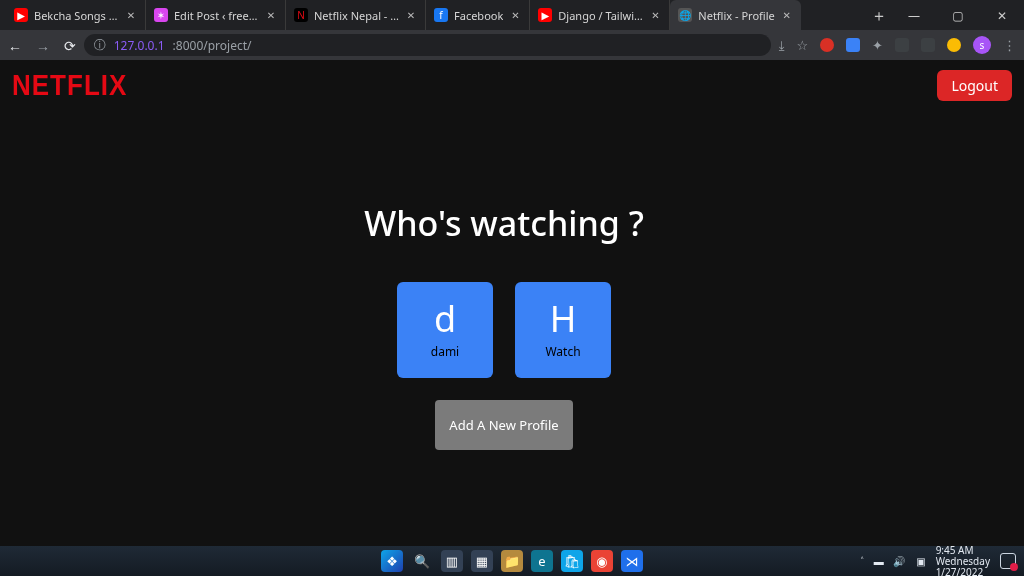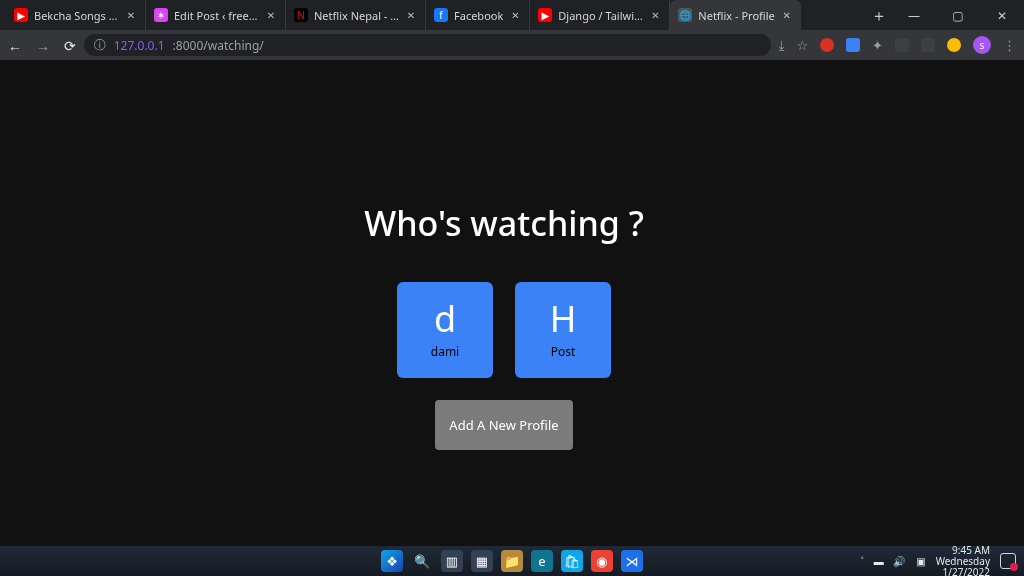--- a/index.html
+++ b/index.html
@@ -46,21 +46,21 @@
   .win-logo{ background:linear-gradient(135deg,#0ea5e9,#1e40af);}
   .explorer{ background:#b58a3e;}
   .edge{ background:#0e7490;}
   .store{ background:#0ea5e9;}
   .chrome{ background:#ea4335;}
   .vscode{ background:#1f6feb;}
   .widgets{ background:#334155;}
   .search{ color:#cbd5e1;}
   .taskv{ background:#334155;}
   .tray{ display:flex; align-items:center; gap:10px; color:#e2e8f0; font-size:10px;}
-  .tray .clock{ text-align:right; line-height:1.1;}
+  .tray .clock{ line-height:1.1;}
   .notif{width:16px; height:16px; border:1px solid #cbd5e1; border-radius:3px; position:relative;}
   .notif::after{content:""; position:absolute; right:-3px; bottom:-3px; width:8px; height:8px; background:#e11d48; border-radius:50%; font-size:6px;}
 </style>
 </head>
 <body>
 
 <div class="titlebar">
   <div class="tabs" id="tabs">
       <div class="tab">
         <span class="favicon" style="background: rgb(255, 0, 0); color: rgb(255, 255, 255); border-radius: 3px;">▶</span>
@@ -103,47 +103,51 @@
 
 <div class="toolbar">
   <div class="nav-icons">
     <span class="enabled">←</span>
     <span>→</span>
     <span class="enabled">⟳</span>
   </div>
   <div class="addr">
     <span>ⓘ</span>
     <span class="url">127.0.0.1</span>
-      <span>:8000/watching/</span>
+      <span>:8000/project/</span>
   </div>
   <div class="right-icons">
     <span>⤓</span>
     <span>☆</span>
     <span class="ext-red"></span>
     <span class="ext-blue"></span>
     <span>✦</span>
     <span class="ext-dark"></span>
     <span class="ext-dark"></span>
     <span class="badge-yellow"></span>
     <span class="avatar">s</span>
     <span>⋮</span>
   </div>
 </div>
 
 <div class="viewport">
+  <div class="page-header">
+    <div class="brand">NETFLIX</div>
+    <button class="logout">Logout</button>
+  </div>
   <div class="center">
     <div class="heading">Who's watching ?</div>
     <div class="profiles" id="profiles">
         <div class="profile-card">
           <div class="profile-initial">d</div>
           <div class="profile-name">dami</div>
         </div>
         <div class="profile-card">
           <div class="profile-initial">H</div>
-          <div class="profile-name">Post</div>
+          <div class="profile-name">Watch</div>
         </div>
       </div>
     <button class="add-btn">Add A New Profile</button>
   </div>
 </div>
 
 <div class="taskbar">
   <div></div>
   <div class="task-center">
     <div class="task-icon win-logo">❖</div>

